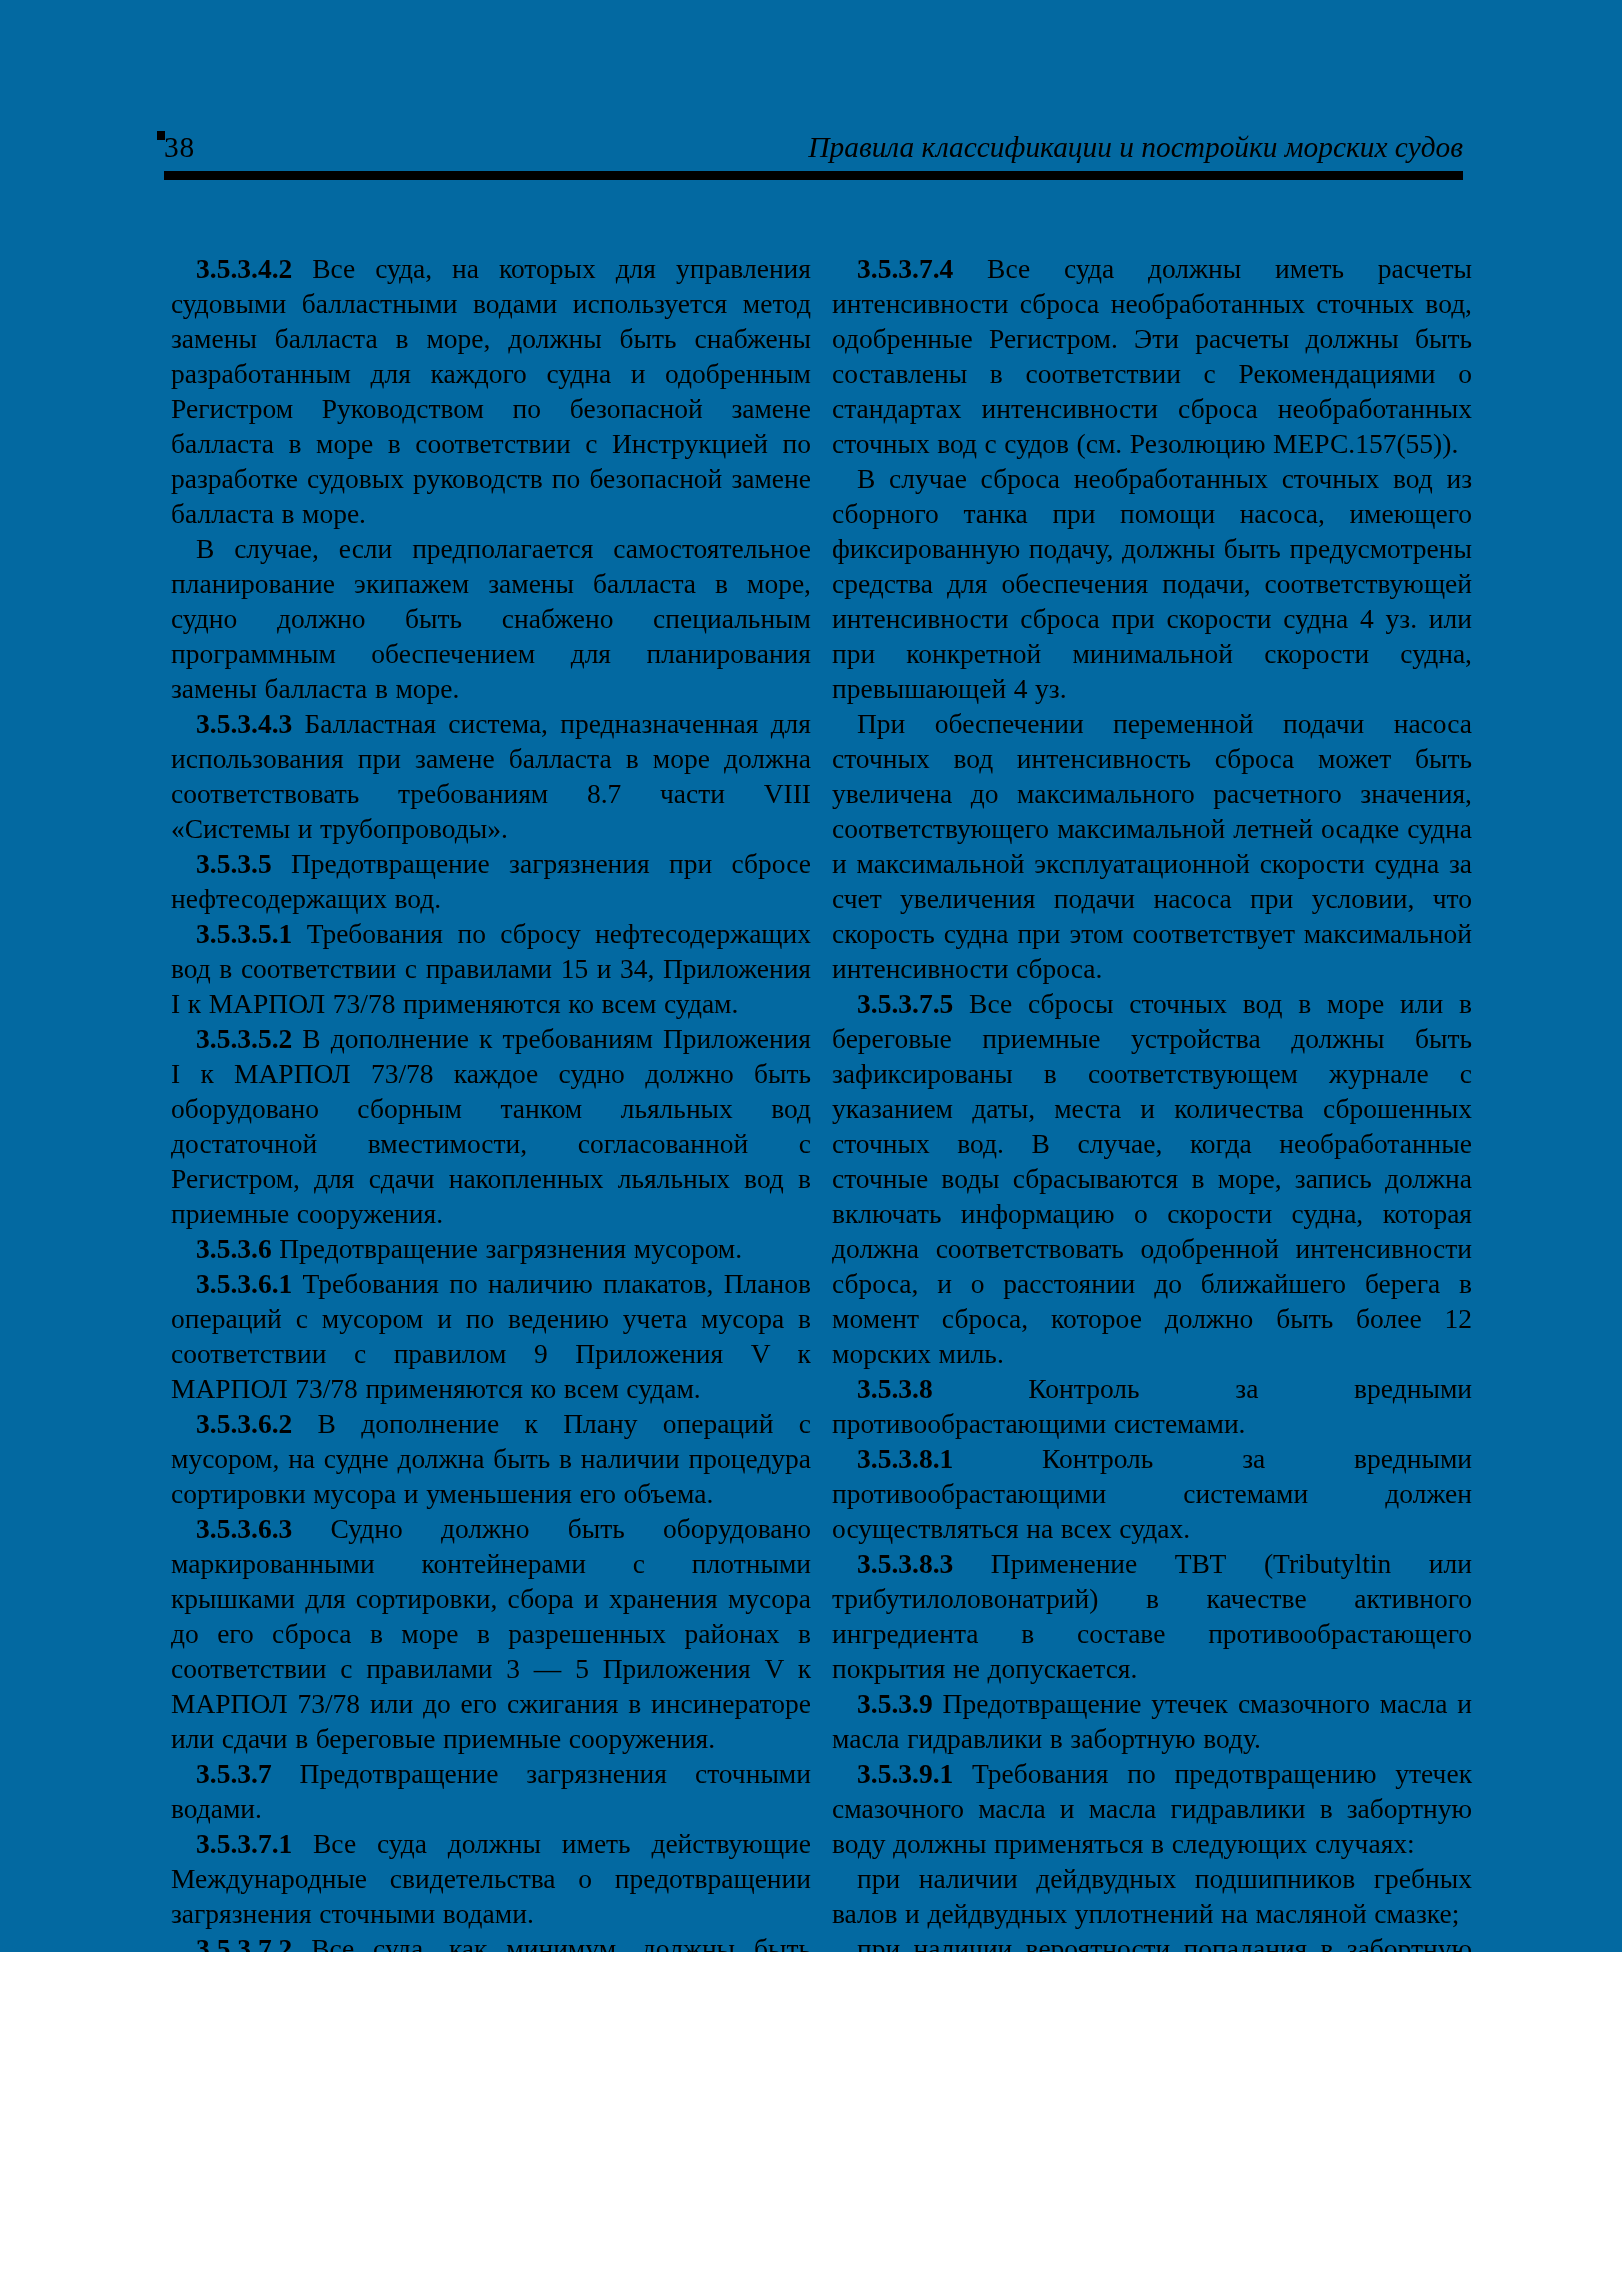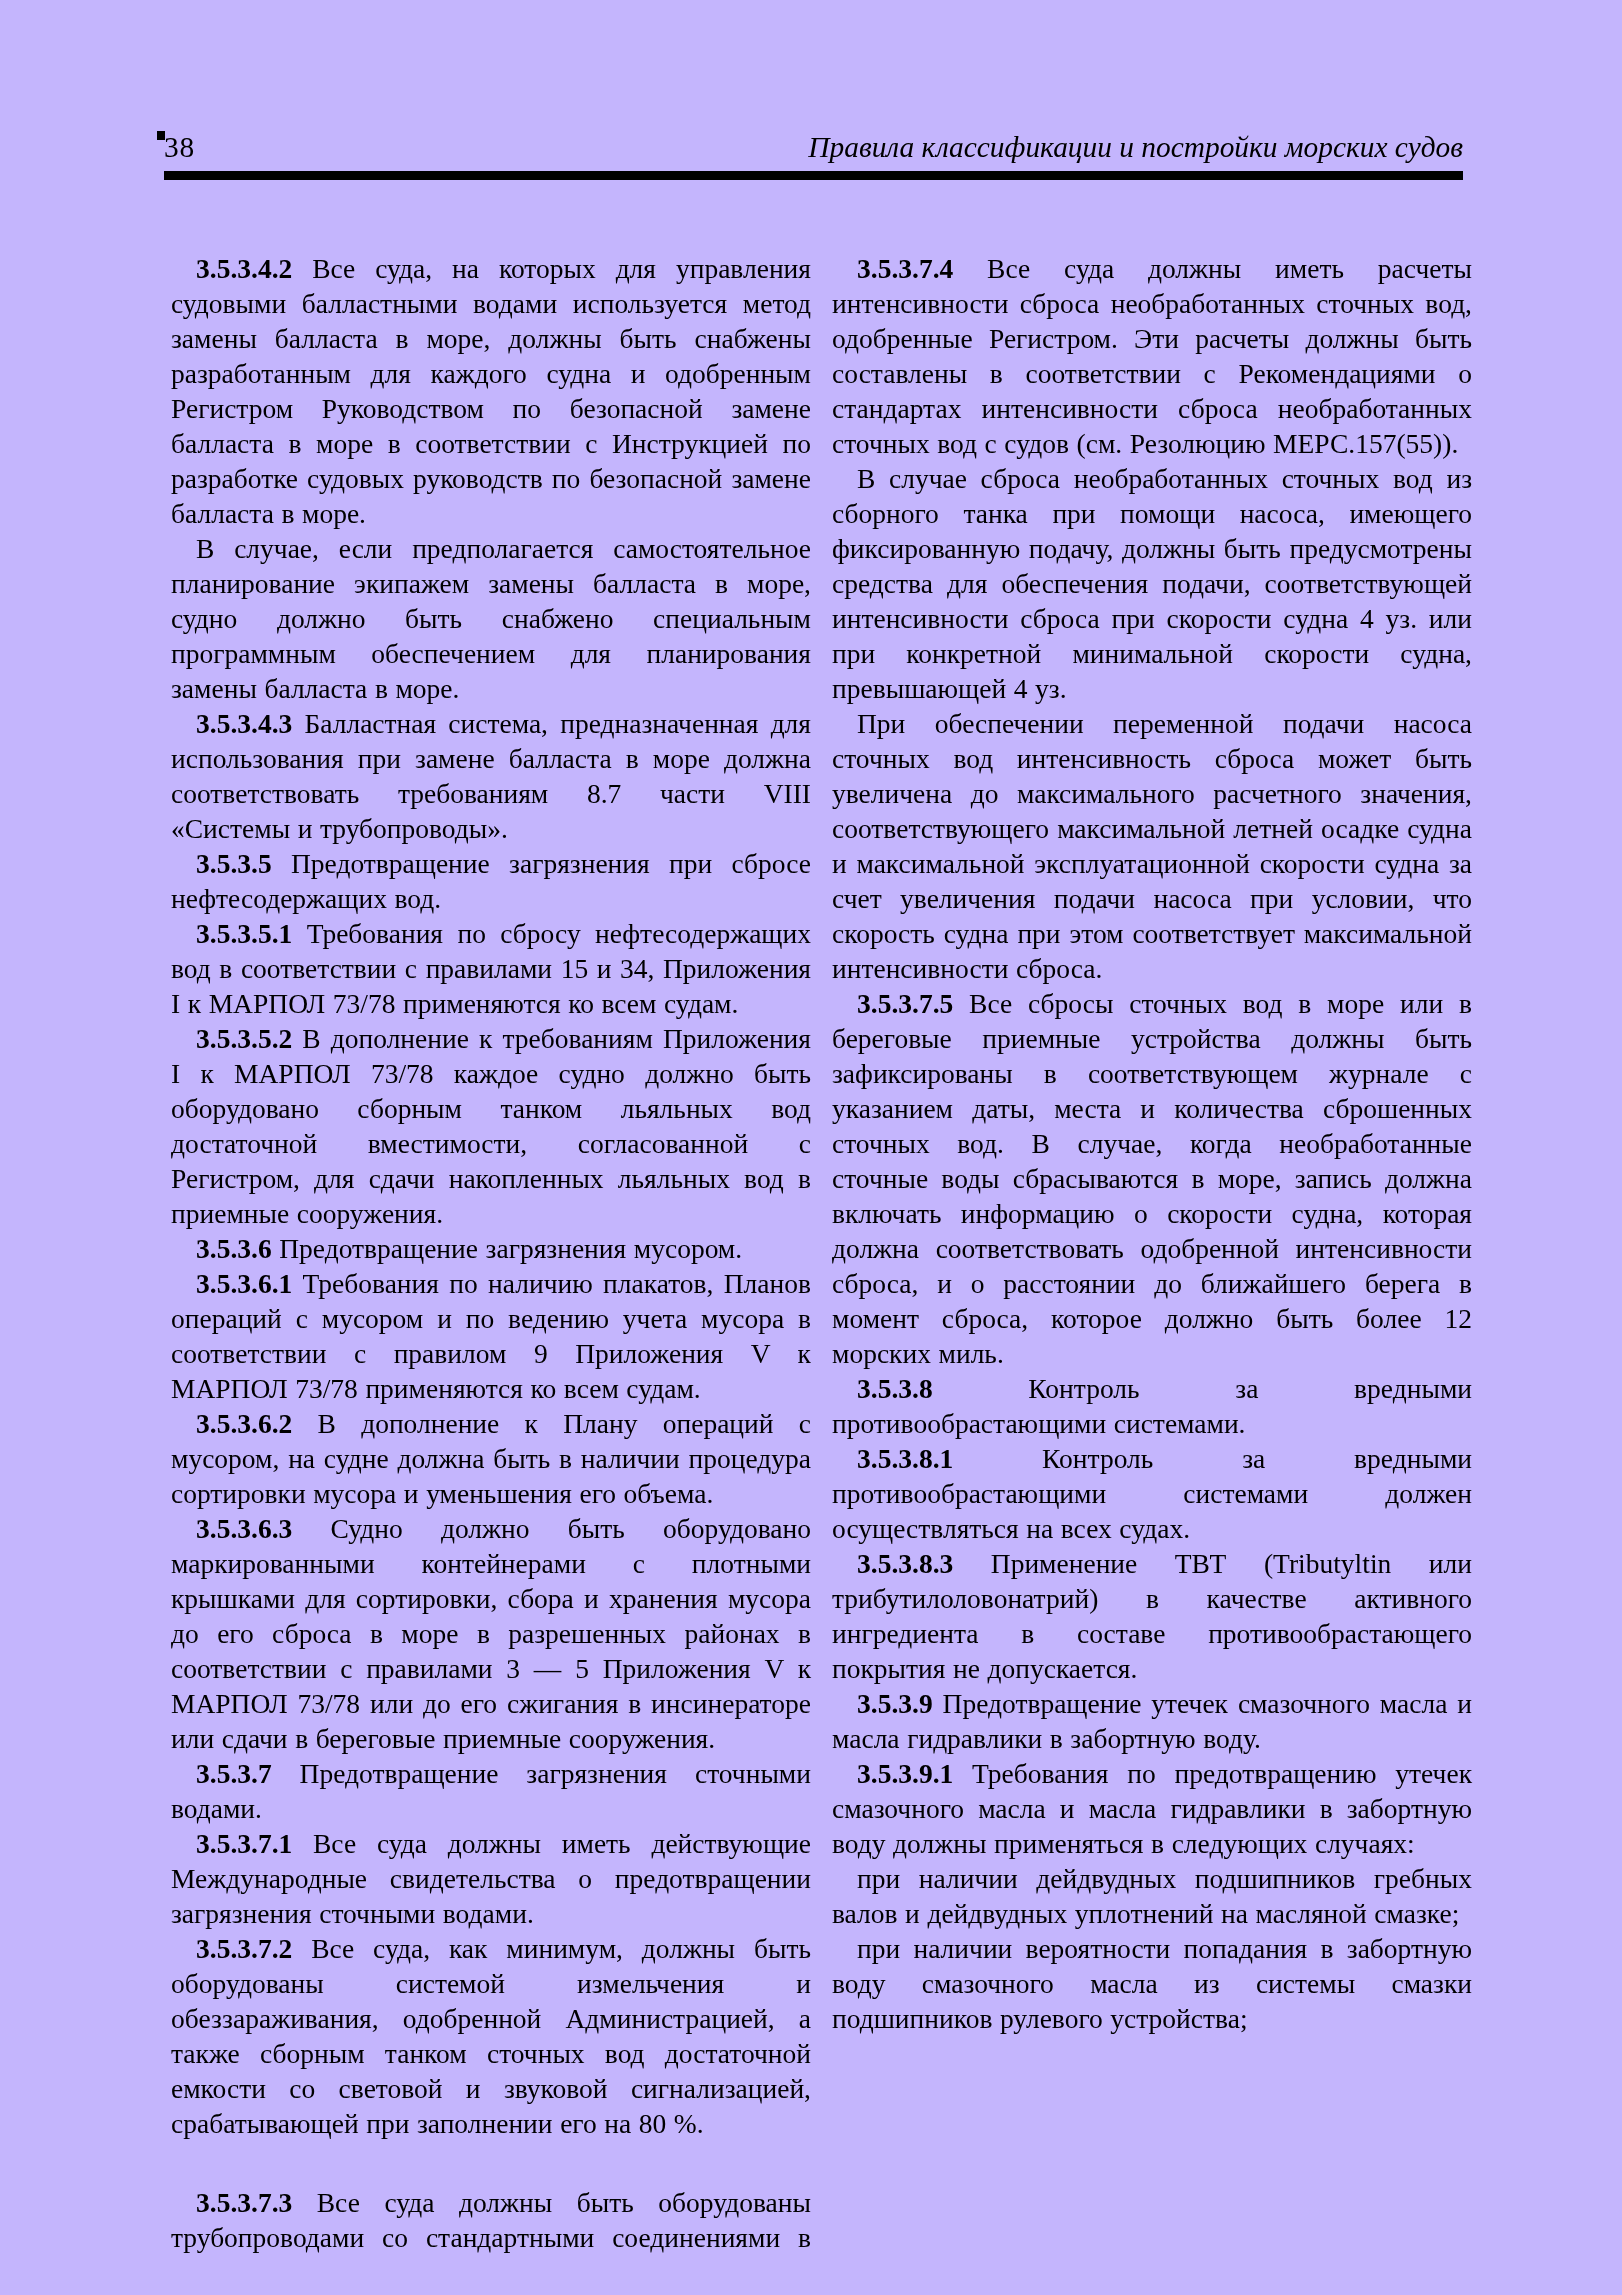--- a/index.html
+++ b/index.html
@@ -3,22 +3,22 @@
 <meta charset="utf-8">
 <style>
   html, body {
     margin: 0;
     padding: 0;
     background: #ffffff;
   }
   .page {
     position: relative;
     width: 1623px;
-    height: 2295px;
-    background: #c4b5fd;
+    height: 1952px;
+    background: #0369a1;
     color: #000000;
     font-family: "Liberation Serif", "DejaVu Serif", serif;
     overflow: hidden;
   }
   .running-header {
     position: absolute;
     top: 130px;
     left: 164px;
     width: 1299px;
     display: flex;
@@ -49,21 +49,22 @@
     width: 7.9px;
     height: 8.5px;
     background: #000000;
   }
   .text-columns {
     position: absolute;
     top: 251px;
     left: 171px;
     width: 1301px;
     display: flex;
-    gap: 21px;
+    gap: 11px;
+    justify-content: space-between;
   }
   .col {
     width: 640px;
   }
   p.para {
     margin: 0;
     font-size: 27.5px;
     line-height: 35px;
     text-align: justify;
     text-indent: 25px;

